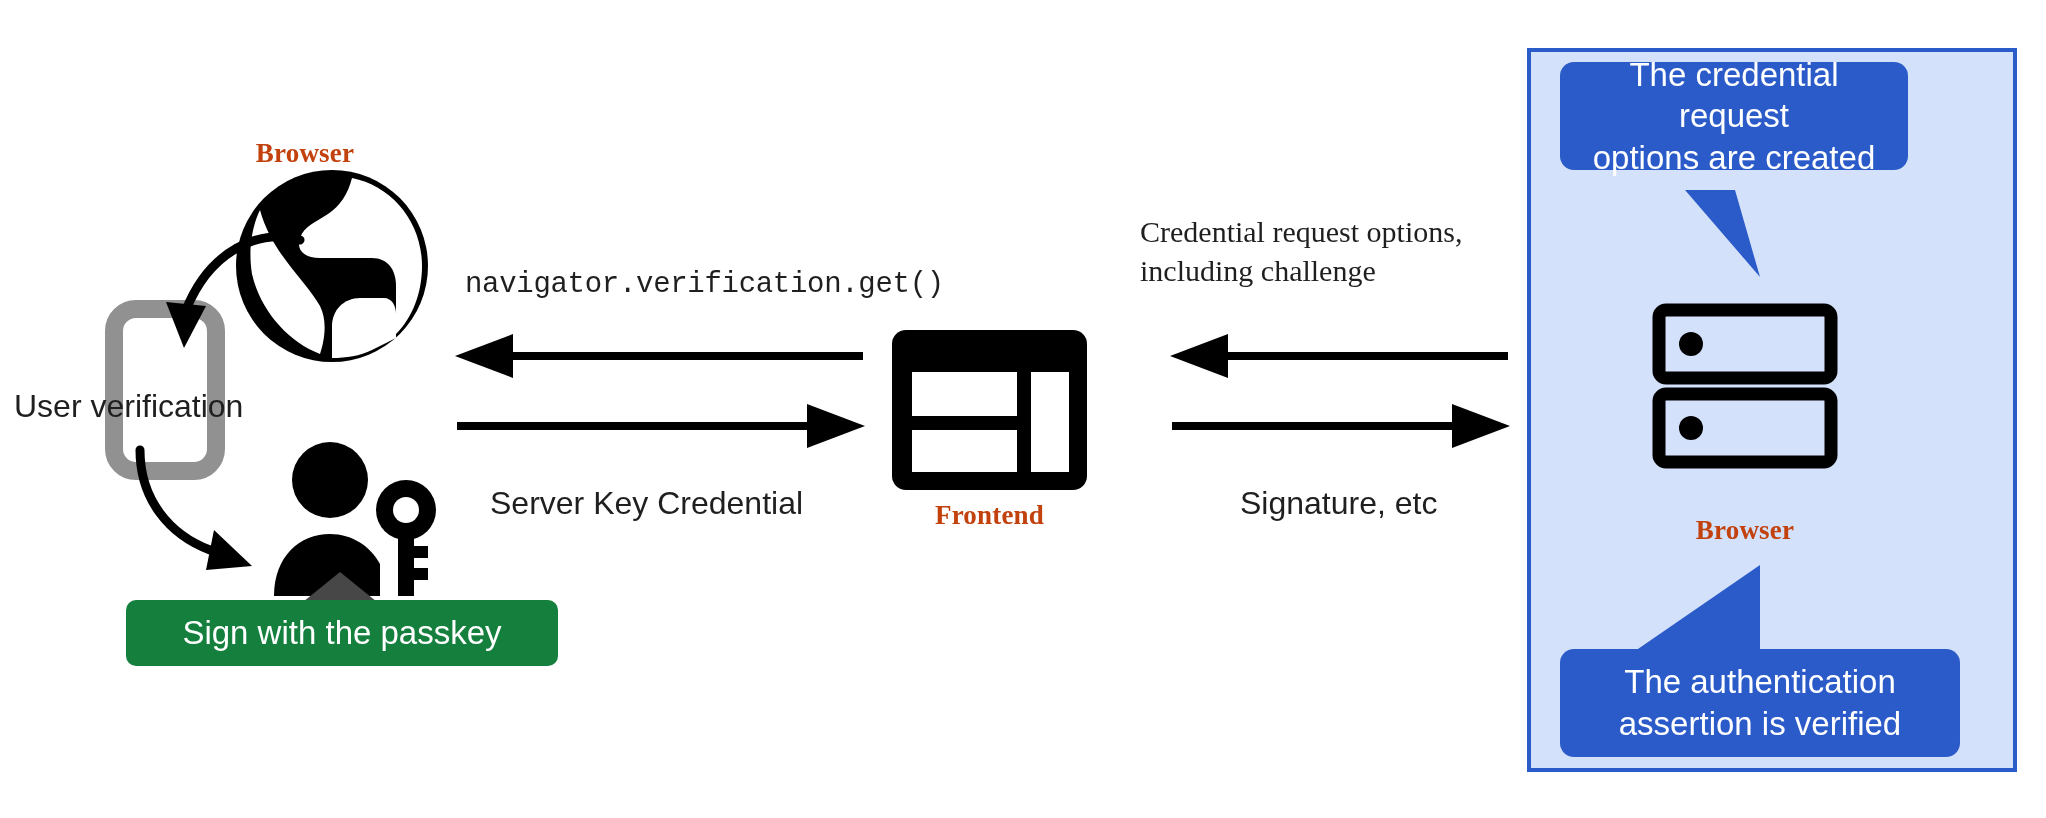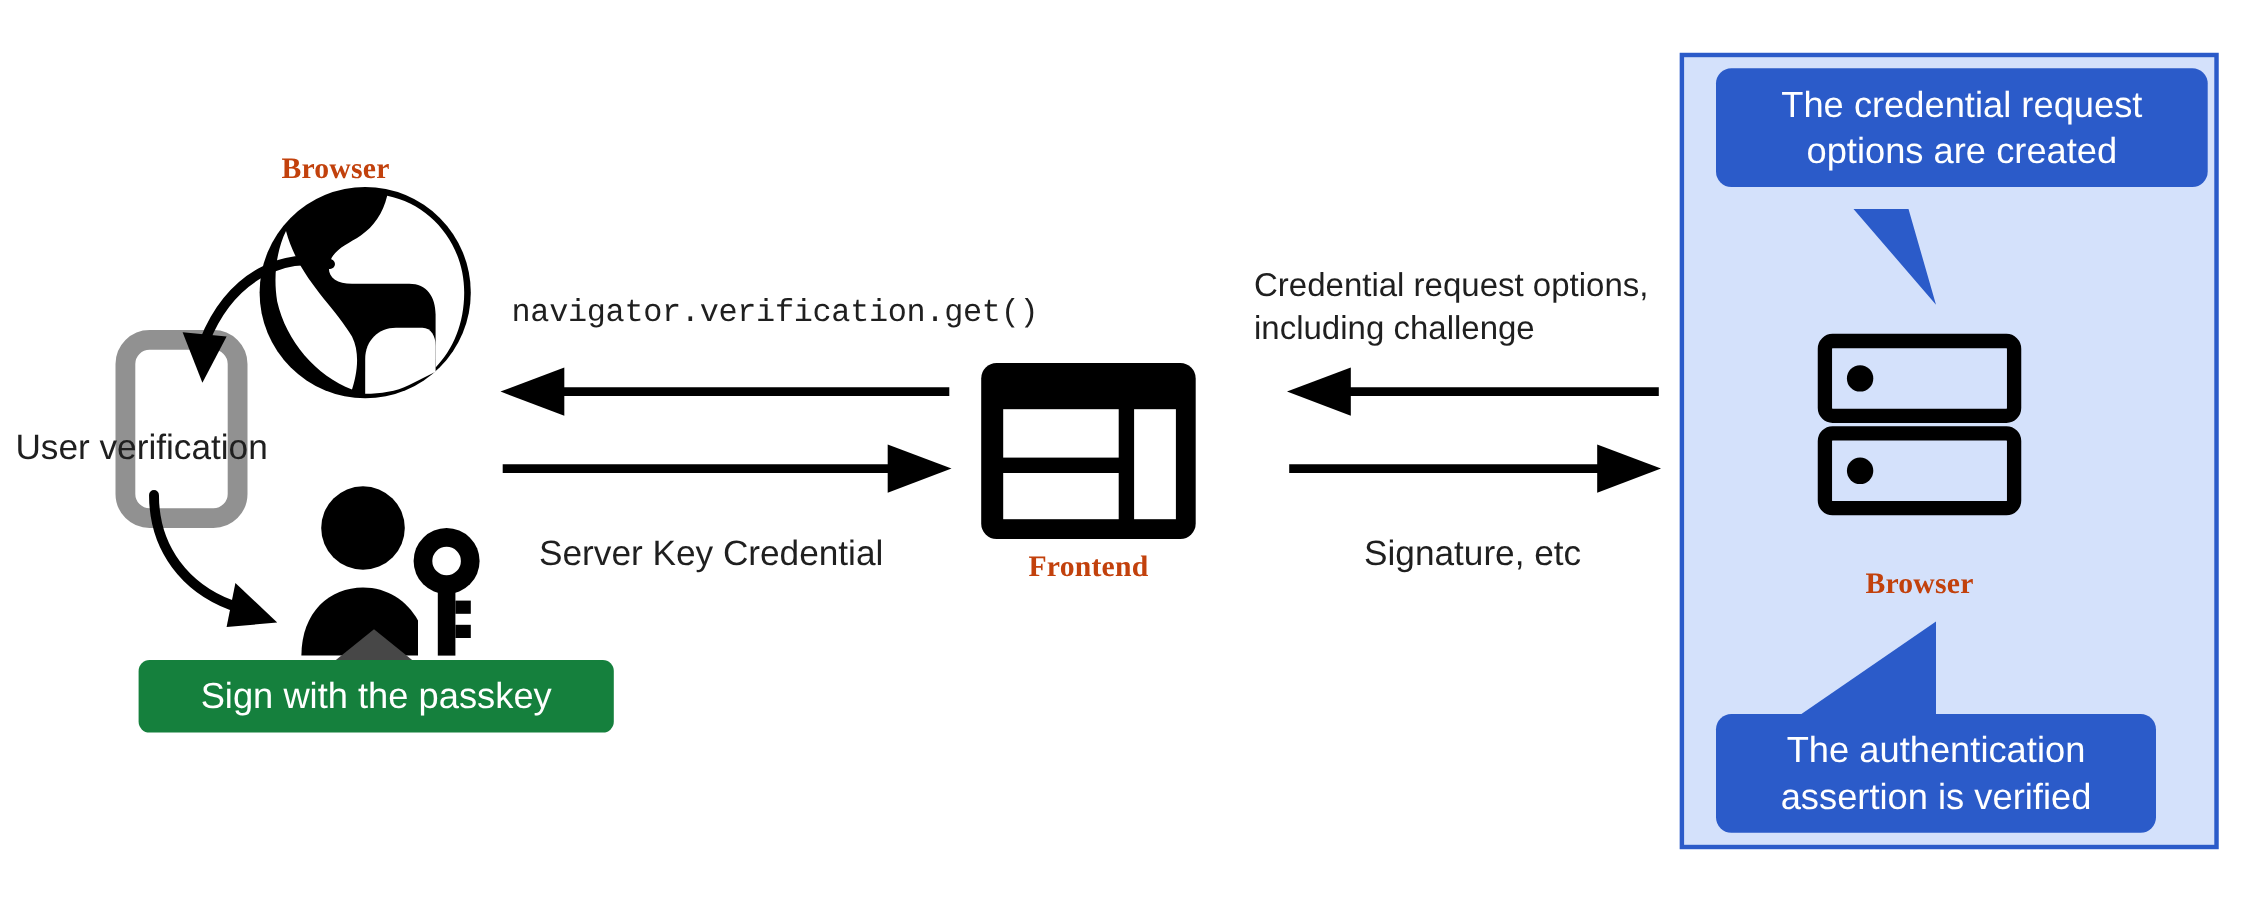--- a/index.html
+++ b/index.html
@@ -103,21 +103,21 @@
 <body>
 
 <div id="canvas">
 
   <div class="abs" id="server-panel"></div>
 
   <div class="abs" style="left:1560px; top:62px; width:420px; height:220px;">
     <svg width="420" height="220" viewBox="0 0 420 220">
       <path d="M 65 128 L 175 128 L 200 215 L 125 128 Z" fill="#2b5bc9"></path>
     </svg>
-    <div class="abs bubble-blue" style="left:0px; top:0px; width:447px; height:108px;">
+    <div class="abs bubble-blue" style="left:0px; top:0px; width:348px; height:108px;">
       <div>
         <div>The credential request</div>
         <div>options are created</div>
       </div>
     </div>
   </div>
 
   <div class="abs" style="left:1655px; top:306px; width:180px; height:160px;">
     <svg width="180" height="160" viewBox="0 0 180 160">
       <rect x="4" y="4" width="172" height="68" rx="7" ry="7" fill="none" stroke="#000000" stroke-width="13"></rect>
@@ -215,21 +215,21 @@
 
   <div class="abs" style="left:455px; top:400px; width:410px; height:60px;">
     <svg width="410" height="60" viewBox="0 0 410 60">
       <line x1="2" y1="26" x2="362" y2="26" stroke="#000000" stroke-width="8"></line>
       <path d="M 410 26 L 352 4 L 352 48 Z" fill="#000000"></path>
     </svg>
   </div>
 
   <div class="abs label-plain" style="left:490px; top:483px;">Server Key Credential</div>
 
-  <div class="abs label-multiline" style="left:1140px; top:240px;">
+  <div class="abs label-multiline" style="left:1140px; top:212px;font-family:Liberation Serif, serif;">
     <div>Credential request options,</div>
     <div>including challenge</div>
   </div>
 
   <div class="abs" style="left:1170px; top:330px; width:340px; height:60px;">
     <svg width="340" height="60" viewBox="0 0 340 60">
       <line x1="48" y1="26" x2="338" y2="26" stroke="#000000" stroke-width="8"></line>
       <path d="M 0 26 L 58 4 L 58 48 Z" fill="#000000"></path>
     </svg>
   </div>

